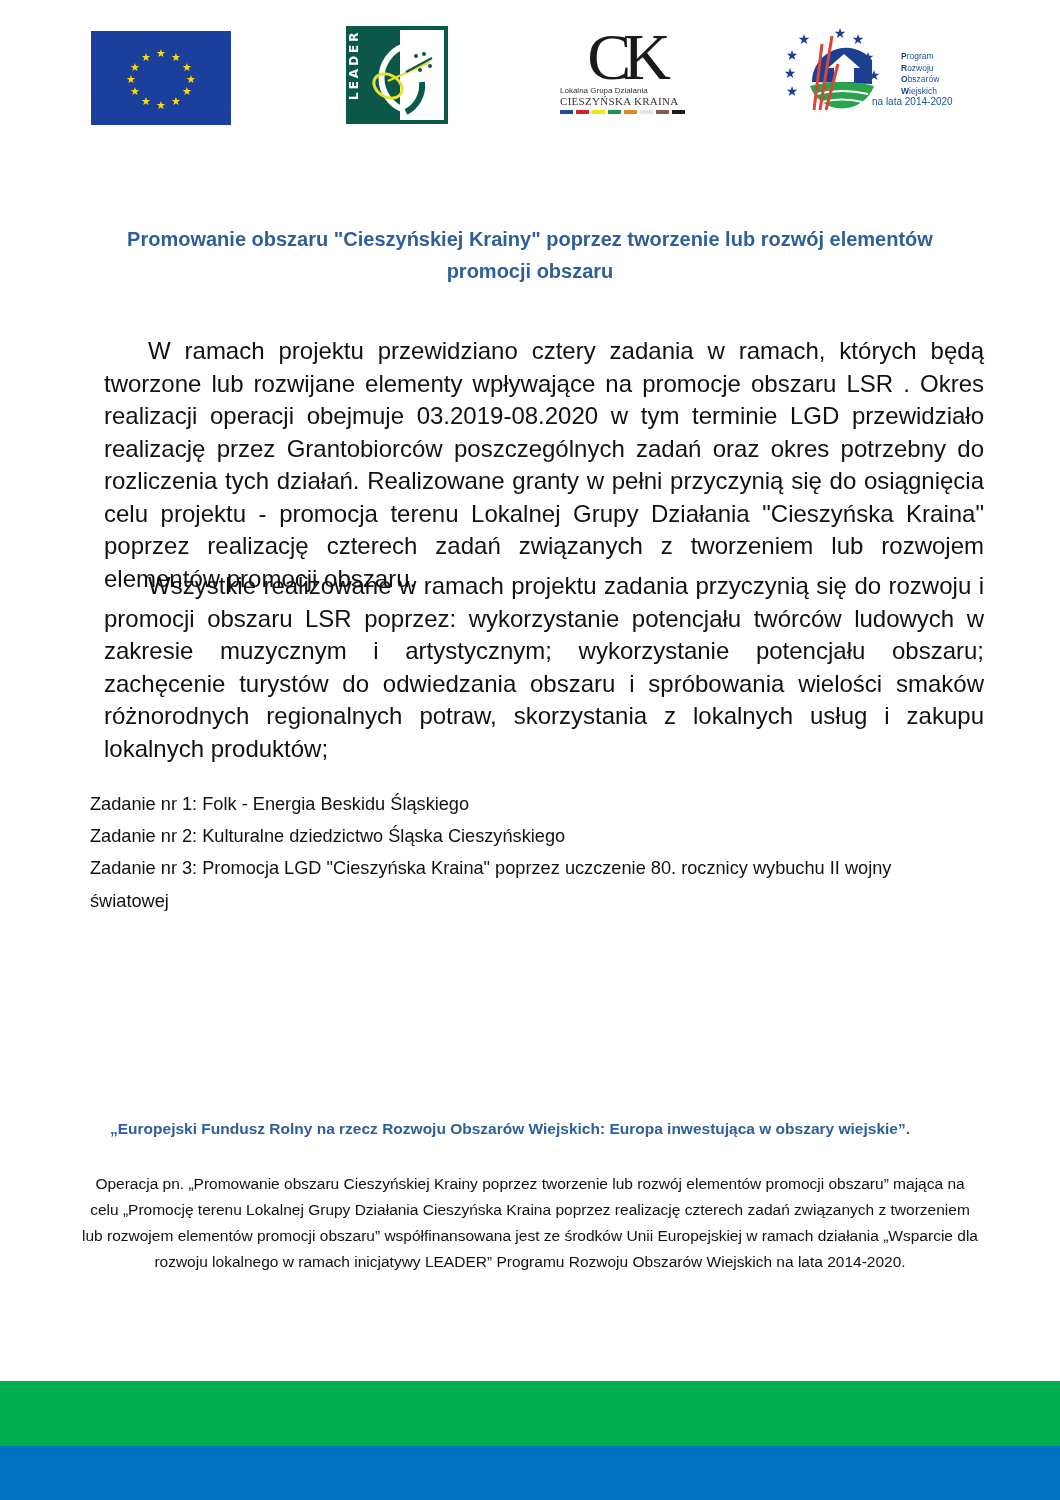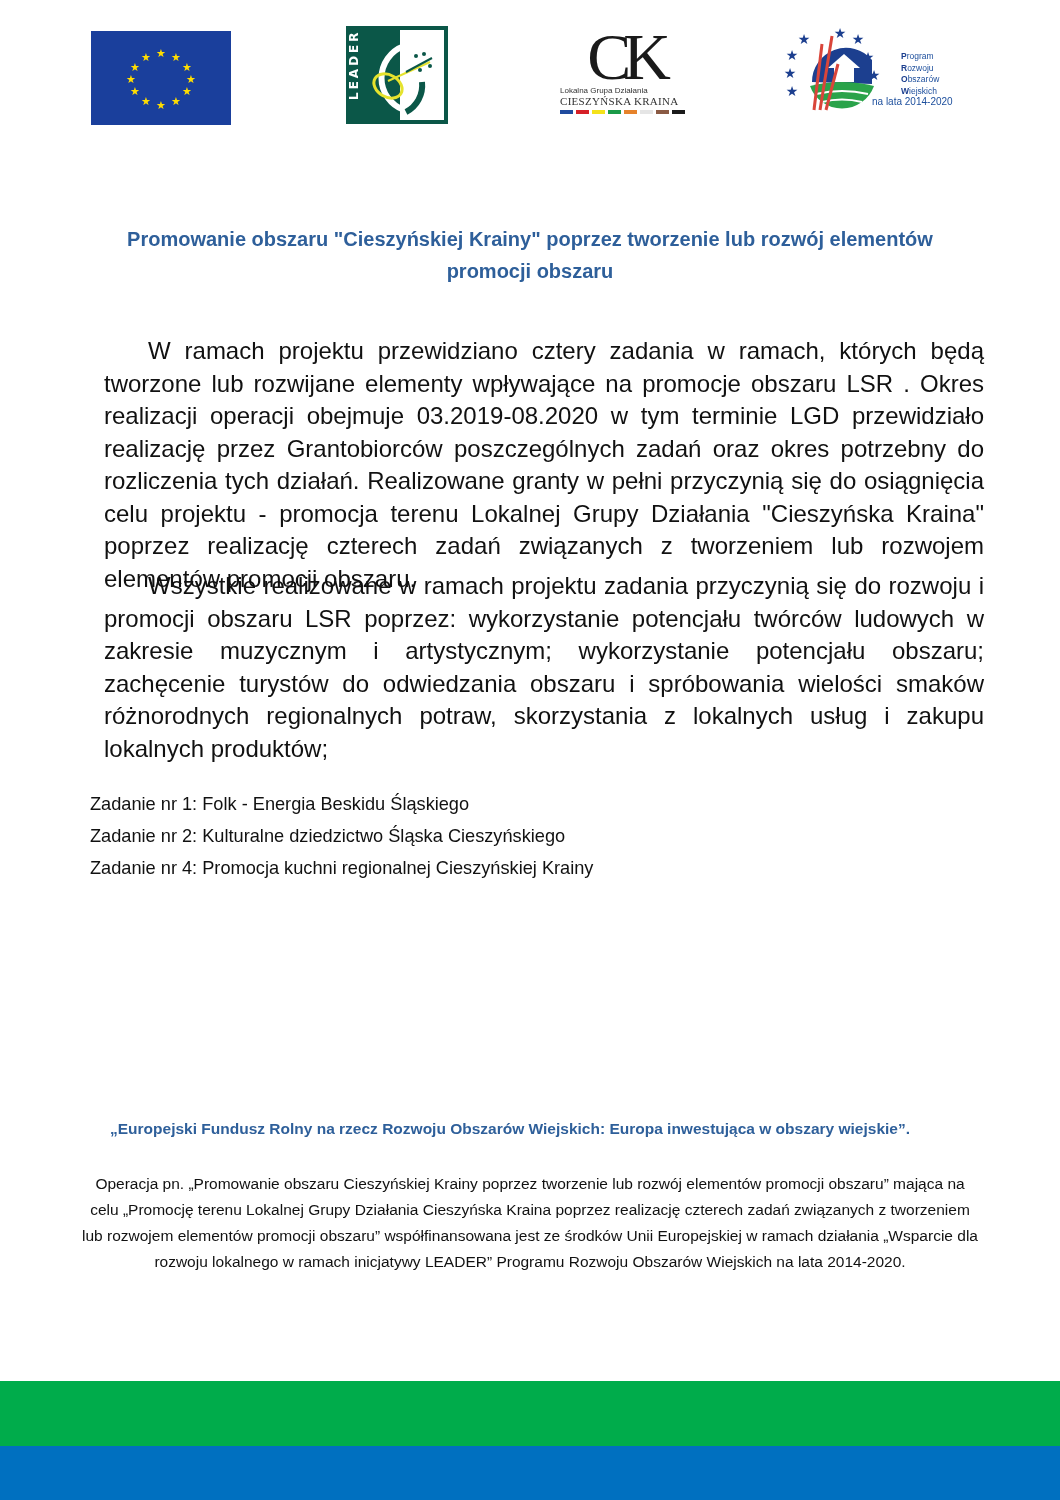--- a/index.html
+++ b/index.html
@@ -126,20 +126,20 @@
 </div>
 
 <div class="title">Promowanie obszaru "Cieszyńskiej Krainy" poprzez tworzenie lub rozwój elementów promocji obszaru</div>
 
 <p class="para" id="para1" style="margin:0">W ramach projektu przewidziano cztery zadania w ramach, których będą tworzone lub rozwijane elementy wpływające na promocje obszaru LSR . Okres realizacji operacji obejmuje 03.2019-08.2020   w tym terminie LGD przewidziało realizację przez Grantobiorców poszczególnych zadań oraz okres potrzebny do rozliczenia tych działań. Realizowane granty w pełni przyczynią się do osiągnięcia celu projektu - promocja terenu Lokalnej Grupy Działania "Cieszyńska Kraina" poprzez realizację czterech zadań związanych z tworzeniem lub rozwojem elementów promocji obszaru.</p>
 <p class="para" id="para2" style="margin:0">Wszystkie realizowane w ramach projektu zadania przyczynią się do  rozwoju i promocji obszaru LSR poprzez: wykorzystanie potencjału twórców ludowych w zakresie muzycznym i artystycznym;  wykorzystanie potencjału obszaru; zachęcenie turystów do odwiedzania obszaru i spróbowania wielości smaków różnorodnych regionalnych potraw, skorzystania z lokalnych usług i zakupu lokalnych produktów;</p>
 
 <div class="tasks">
   <div>Zadanie nr 1: Folk - Energia Beskidu Śląskiego</div>
   <div>Zadanie nr 2: Kulturalne dziedzictwo Śląska Cieszyńskiego</div>
-  <div>Zadanie nr 4: Promocja kuchni regionalnej Cieszyńskiej Krainy</div>
+  <div style="width:840px">Zadanie nr 3: Promocja LGD "Cieszyńska Kraina" poprzez uczczenie 80. rocznicy wybuchu II wojny światowej</div>
 </div>
 
 <div class="fund-title">„Europejski Fundusz Rolny na rzecz Rozwoju Obszarów Wiejskich:  Europa inwestująca w obszary wiejskie”.</div>
 <div class="fund-body">Operacja pn.   „Promowanie obszaru Cieszyńskiej Krainy poprzez tworzenie lub rozwój elementów promocji obszaru” mająca na celu „Promocję terenu Lokalnej Grupy Działania Cieszyńska Kraina poprzez realizację czterech zadań związanych z tworzeniem lub rozwojem elementów promocji obszaru” współfinansowana jest ze środków Unii Europejskiej w ramach działania „Wsparcie dla rozwoju lokalnego w ramach inicjatywy LEADER” Programu Rozwoju Obszarów Wiejskich na lata 2014-2020.</div>
 
 <div id="band-green"></div>
 <div id="band-blue"></div>
 
 </body></html>

